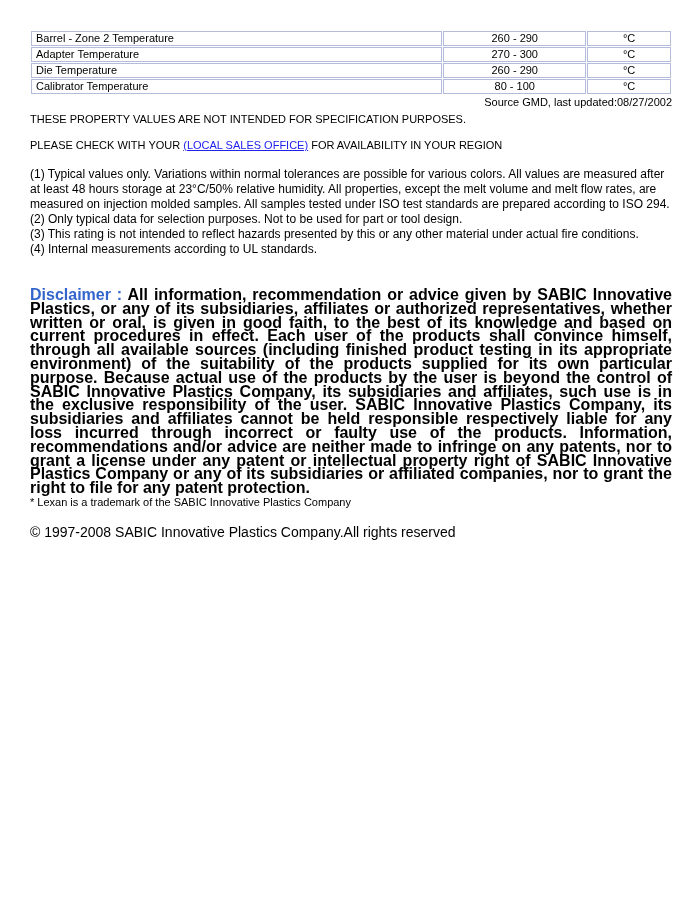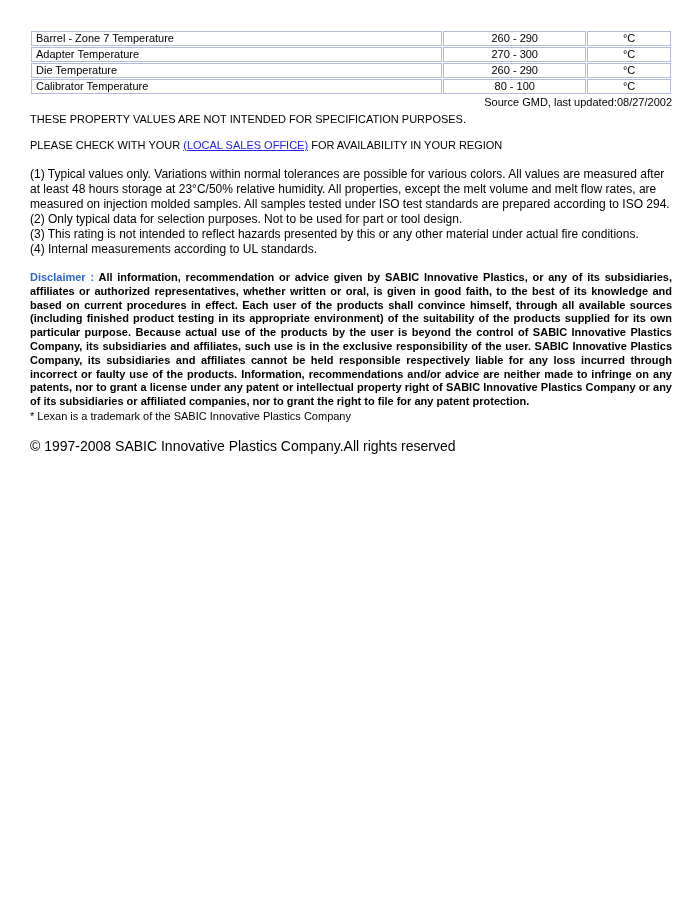--- a/index.html
+++ b/index.html
@@ -59,23 +59,23 @@
   }
 
   .notes {
     margin-top: 15px;
     width: 642px;
     font-size: 12px;
     line-height: 15px;
   }
 
   .disclaimer {
-    margin-top: 14px;
+    margin-top: 31px;
     width: 642px;
-    font-size: 11px;
+    font-size: 16px;
     line-height: 13.8px;
     font-weight: bold;
     text-align: justify;
   }
   .disclaimer .disclaimer-label {
     color: #3366cc;
   }
 
   .trademark-note {
     margin-top: 1px;
@@ -89,21 +89,21 @@
   }
 </style>
 </head>
 <body>
 
 <div class="page">
 
   <table class="temp-table">
     <tbody>
       <tr>
-        <td class="prop-cell">Barrel - Zone 7 Temperature</td>
+        <td class="prop-cell">Barrel - Zone 2 Temperature</td>
         <td class="value-cell">260 - 290</td>
         <td class="unit-cell">°C</td>
       </tr>
       <tr>
         <td class="prop-cell">Adapter Temperature</td>
         <td class="value-cell">270 - 300</td>
         <td class="unit-cell">°C</td>
       </tr>
       <tr>
         <td class="prop-cell">Die Temperature</td>

